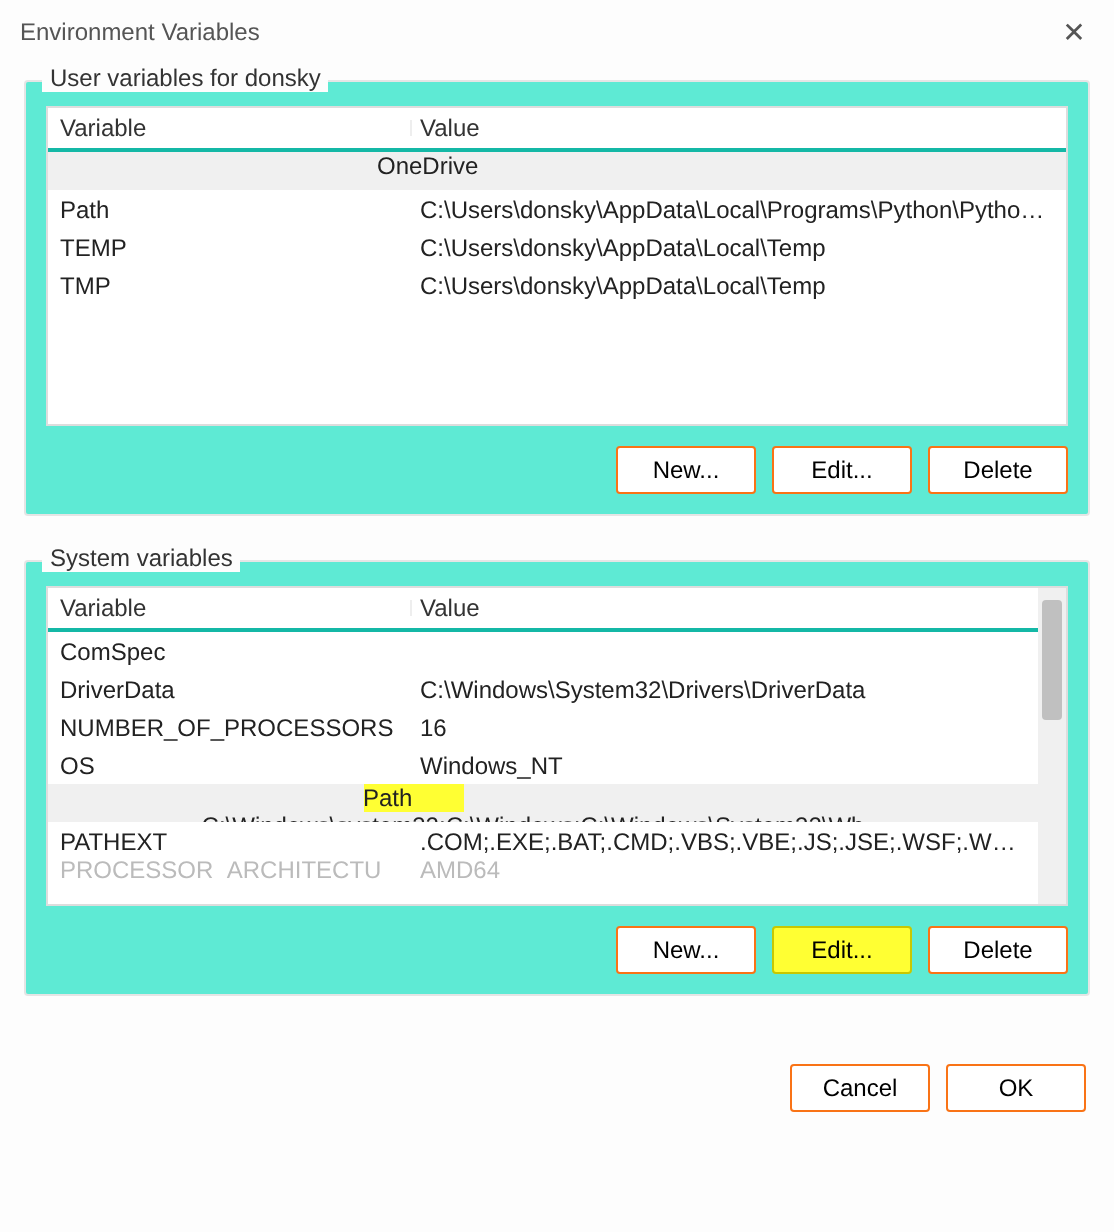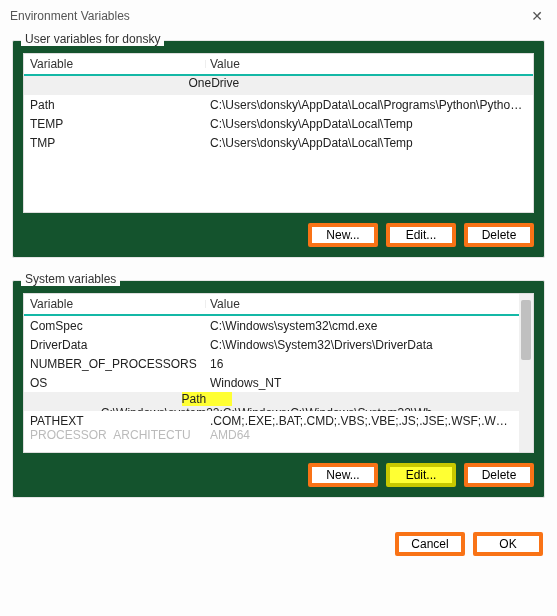--- a/index.html
+++ b/index.html
@@ -29,21 +29,21 @@
     align-items: center;
     justify-content: center;
     cursor: pointer;
   }
   .section {
     margin: 10px 12px 22px 12px;
     border: 1px solid #e5e5e5;
     border-radius: 2px;
     padding: 12px 10px 10px 10px;
     position: relative;
-    background: #14532d;
+    background: #5eead4;
   }
   .section .legend {
     position: absolute;
     top: -9px;
     left: 8px;
     background: #fdfdfd;
     padding: 0 4px;
     font-size: 12px;
     color: #333;
   }
@@ -102,21 +102,21 @@
   .hl-name { background: #ffff33; display:inline-block; padding-right:26px;}
   .btnrow {
     display: flex;
     justify-content: flex-end;
     gap: 8px;
     margin-top: 10px;
   }
   .btn {
     min-width: 70px;
     height: 24px;
-    border: 4px solid #f97316;
+    border: 1px solid #f97316;
     background: #fff;
     font-size: 12px;
     font-family: inherit;
     display: flex;
     align-items: center;
     justify-content: center;
     cursor: pointer;
     border-radius: 2px;
   }
   .btn.hl { background: #ffff33; border-color: #c8c800; }
@@ -168,21 +168,20 @@
 <div class="section">
   <span class="legend">System variables</span>
   <div class="listbox system">
     <div class="list-inner">
       <div class="row header">
         <div class="col-var">Variable</div>
         <div class="col-val">Value</div>
       </div>
       <div class="row">
         <div class="col-var">ComSpec</div>
-        <div class="col-val">C:\Windows\system32\cmd.exe</div>
       </div>
       <div class="row">
         <div class="col-var">DriverData</div>
         <div class="col-val">C:\Windows\System32\Drivers\DriverData</div>
       </div>
       <div class="row">
         <div class="col-var">NUMBER_OF_PROCESSORS</div>
         <div class="col-val">16</div>
       </div>
       <div class="row">

